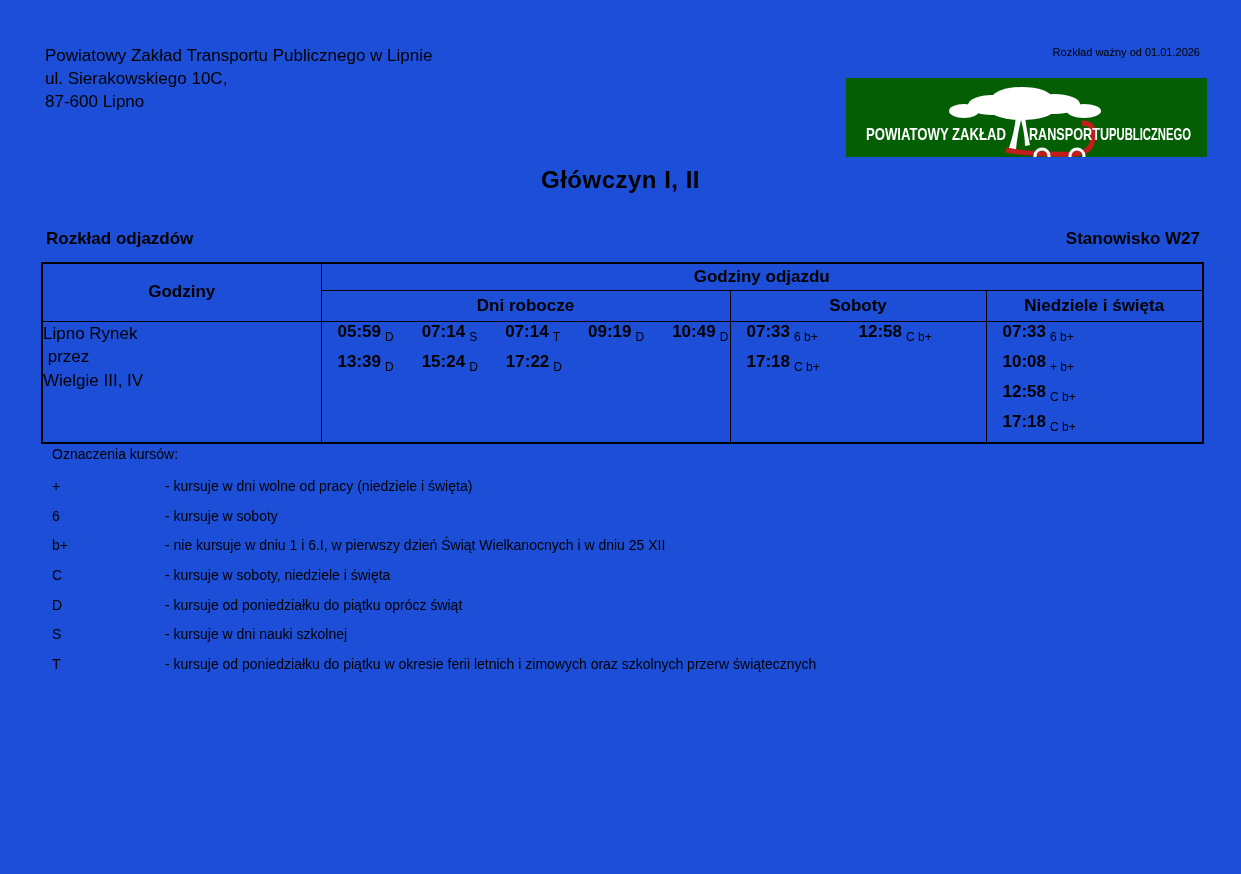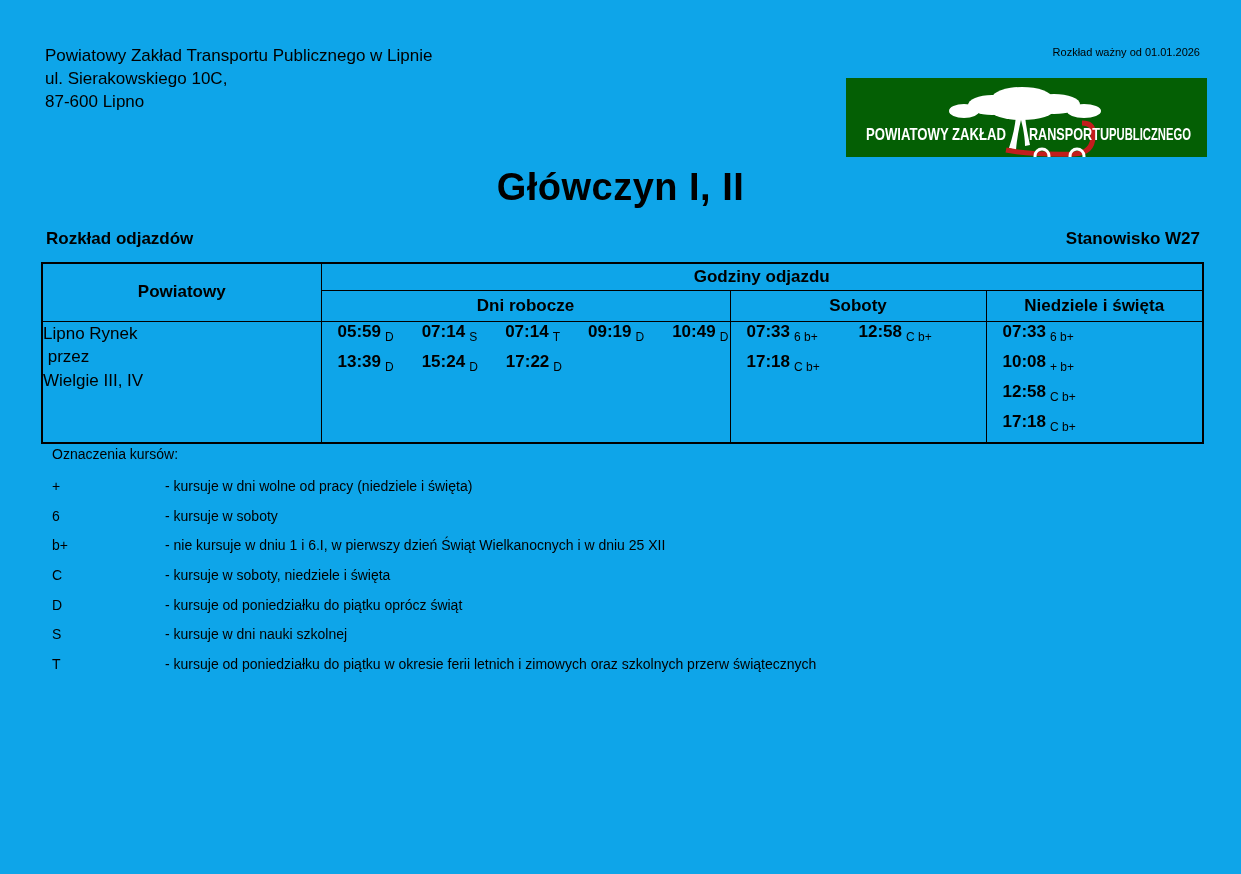--- a/index.html
+++ b/index.html
@@ -1,27 +1,27 @@
 <!DOCTYPE html>
 <html><head>
 <meta charset="utf-8">
 <style>
   html,body{margin:0;padding:0;background:#fff;}
   body{width:1241px;height:874px;position:relative;overflow:hidden;
        font-family:"Liberation Sans",sans-serif;color:#000;}
-  .page{position:absolute;inset:0;background:#0ea5e9;}
+  .page{position:absolute;inset:0;background:#1d4ed8;}
 
   
   .company{position:absolute;left:45px;top:44px;font-size:17px;line-height:23px;}
   .validity{position:absolute;top:46px;right:41px;font-size:11px;}
   .logo{position:absolute;left:846px;top:78px;width:361px;height:79px;display:block;}
 
   
   .title{position:absolute;top:166px;left:0;width:100%;text-align:center;
-         font-size:38px;font-weight:bold;letter-spacing:0.5px;}
+         font-size:24px;font-weight:bold;letter-spacing:0.5px;}
 
   
   .sched-row{position:absolute;top:229px;left:46px;right:41px;display:flex;
              justify-content:space-between;font-size:17px;font-weight:bold;}
 
   
   table.timetable{position:absolute;left:41px;top:262px;width:1161px;
                   border-collapse:collapse;table-layout:fixed;border:2px solid #000;}
   table.timetable td{border:1.5px solid #000;padding:0;font-size:17px;overflow:hidden;}
   .hdr{font-weight:bold;text-align:center;vertical-align:middle;}
@@ -94,21 +94,21 @@
 
   <table class="timetable">
     <colgroup>
       <col style="width:279px">
         <col style="width:409px">
         <col style="width:256px">
         <col style="width:217px">
     </colgroup>
     <tbody>
         <tr class="r1">
-      <td class="hdr" rowspan="2">Powiatowy</td>
+      <td class="hdr" rowspan="2">Godziny</td>
       <td class="hdr" colspan="3">Godziny odjazdu</td>
     </tr>
     <tr class="r2">
       <td class="hdr">Dni robocze</td>
       <td class="hdr">Soboty</td>
       <td class="hdr">Niedziele i święta</td>
     </tr>
     <tr class="r3">
       <td class="dir-cell">
         <div>

